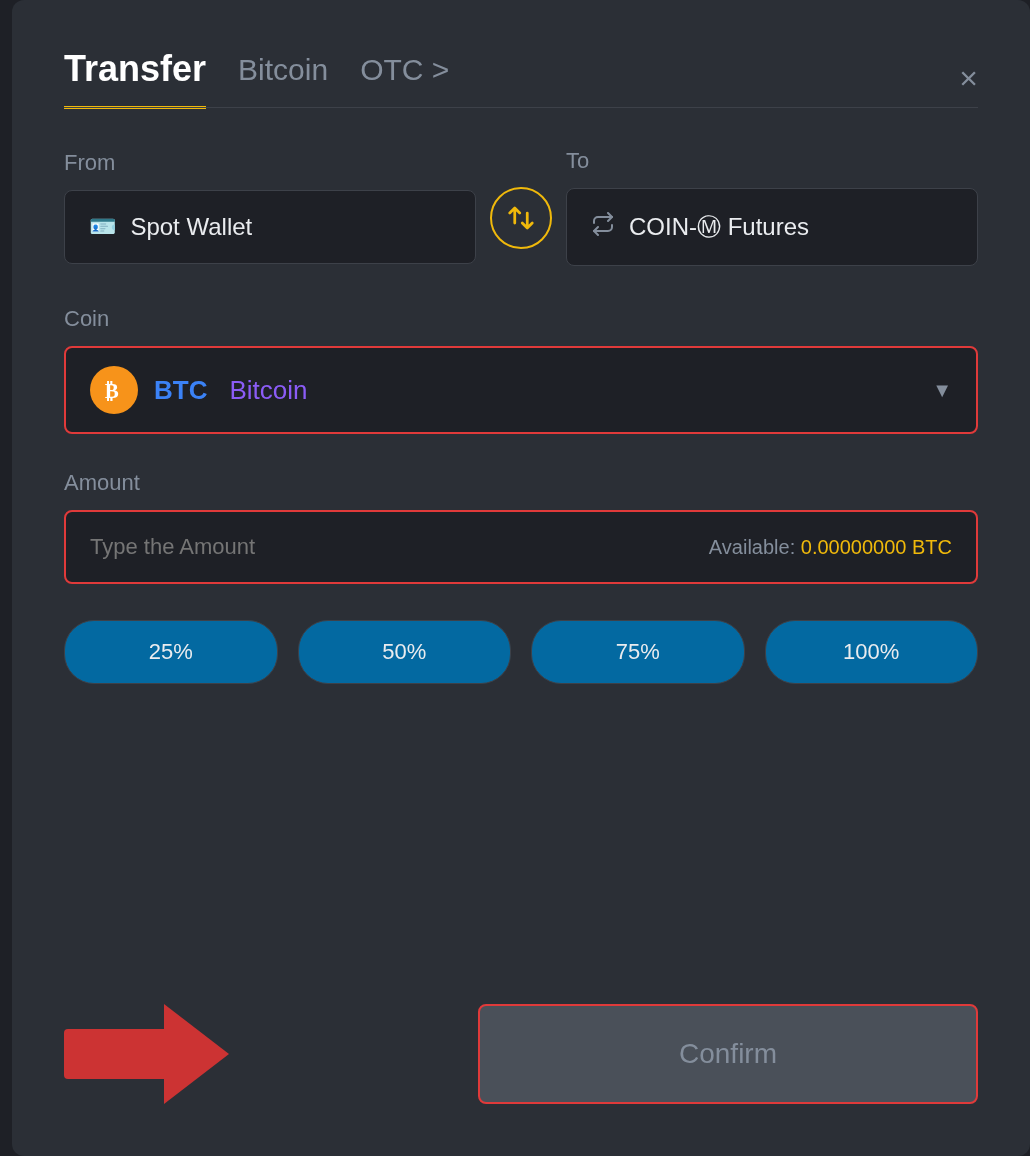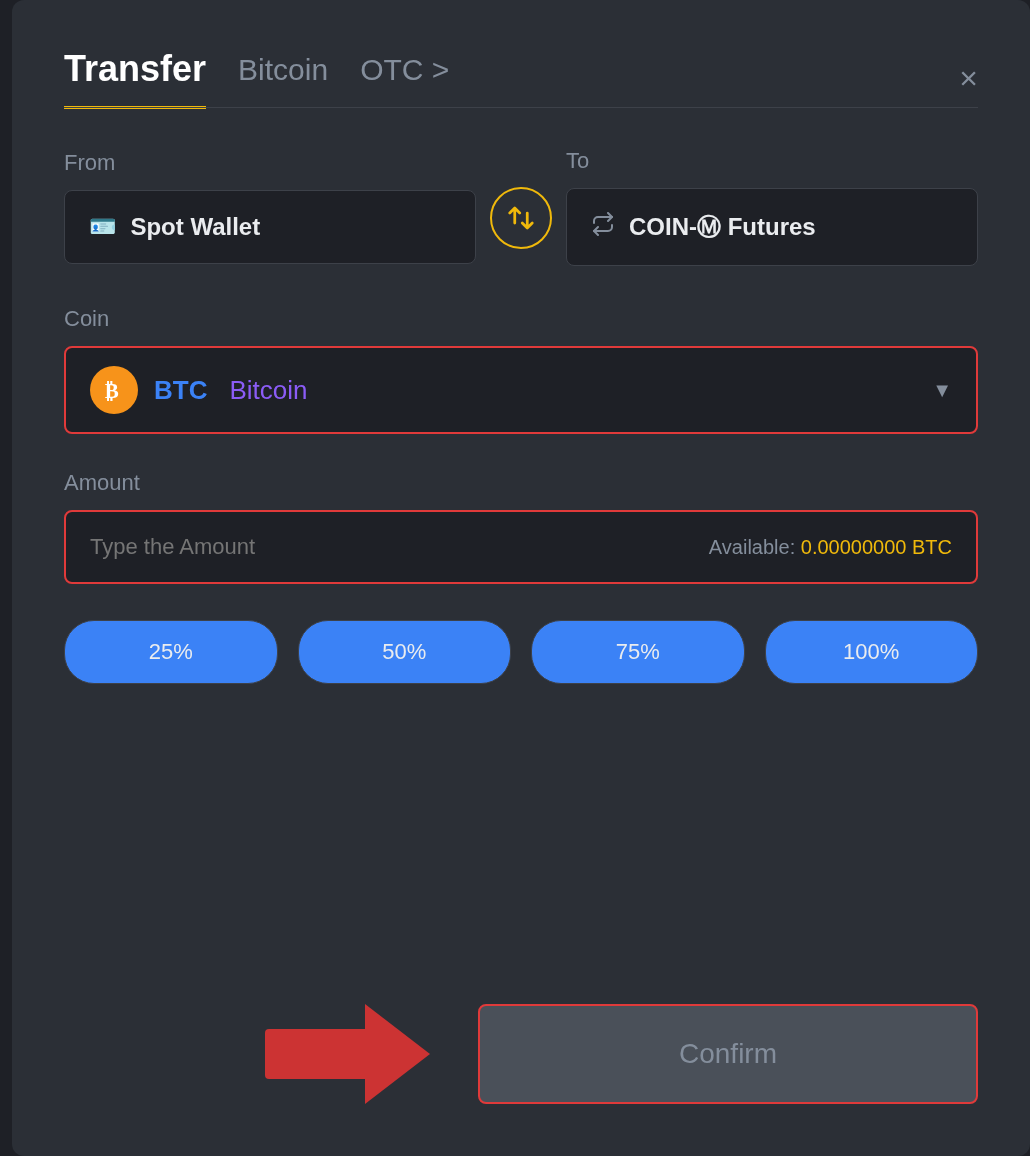--- a/index.html
+++ b/index.html
@@ -107,21 +107,21 @@
     }
 
     .wallet-icon {
       color: #848e9c;
       font-size: 22px;
     }
 
     .wallet-text {
       font-size: 24px;
       color: #eaecef;
-      font-weight: 700;
+      font-weight: 400;
     }
 
     .swap-btn-wrapper {
       width: 90px;
       display: flex;
       justify-content: center;
       align-items: center;
       flex-shrink: 0;
       margin-top: 22px;
     }
@@ -222,31 +222,31 @@
       display: flex;
       gap: 20px;
       margin-bottom: 60px;
     }
 
     .percent-btn {
       flex: 1;
       padding: 18px 0;
       border-radius: 30px;
       border: 1.5px solid #3d4149;
-      background: #3b82f6;
+      background: #0369a1;
       color: #eaecef;
       font-size: 22px;
       cursor: pointer;
       font-family: inherit;
     }
 
     .confirm-row {
       display: flex;
       align-items: center;
-      justify-content: flex-end;
+      justify-content: space-between;
       margin-top: auto;
       gap: 28px;
     }
 
     .confirm-btn {
       background: #4a5059;
       border: 2.5px solid #e03a3a;
       border-radius: 8px;
       color: #848e9c;
       font-size: 28px;

